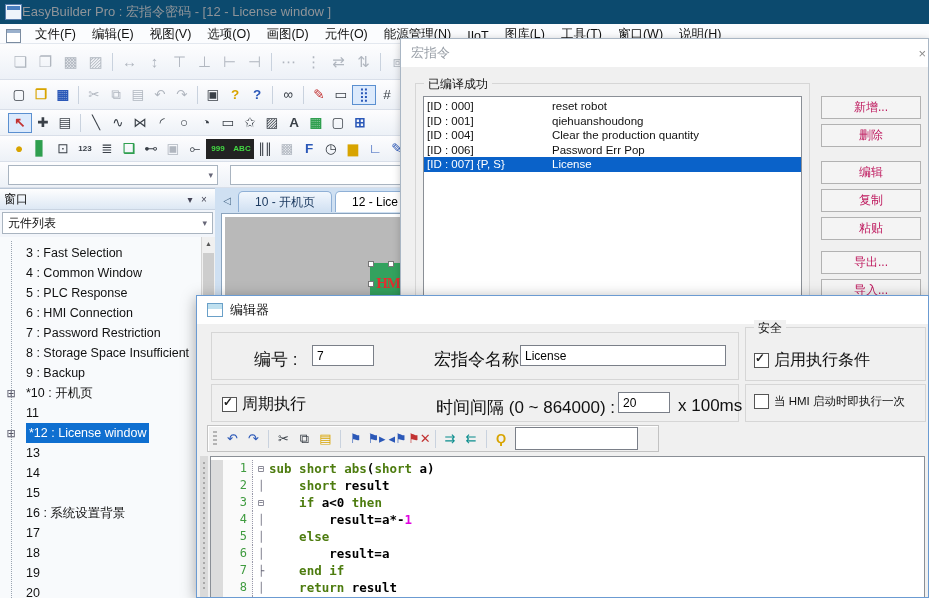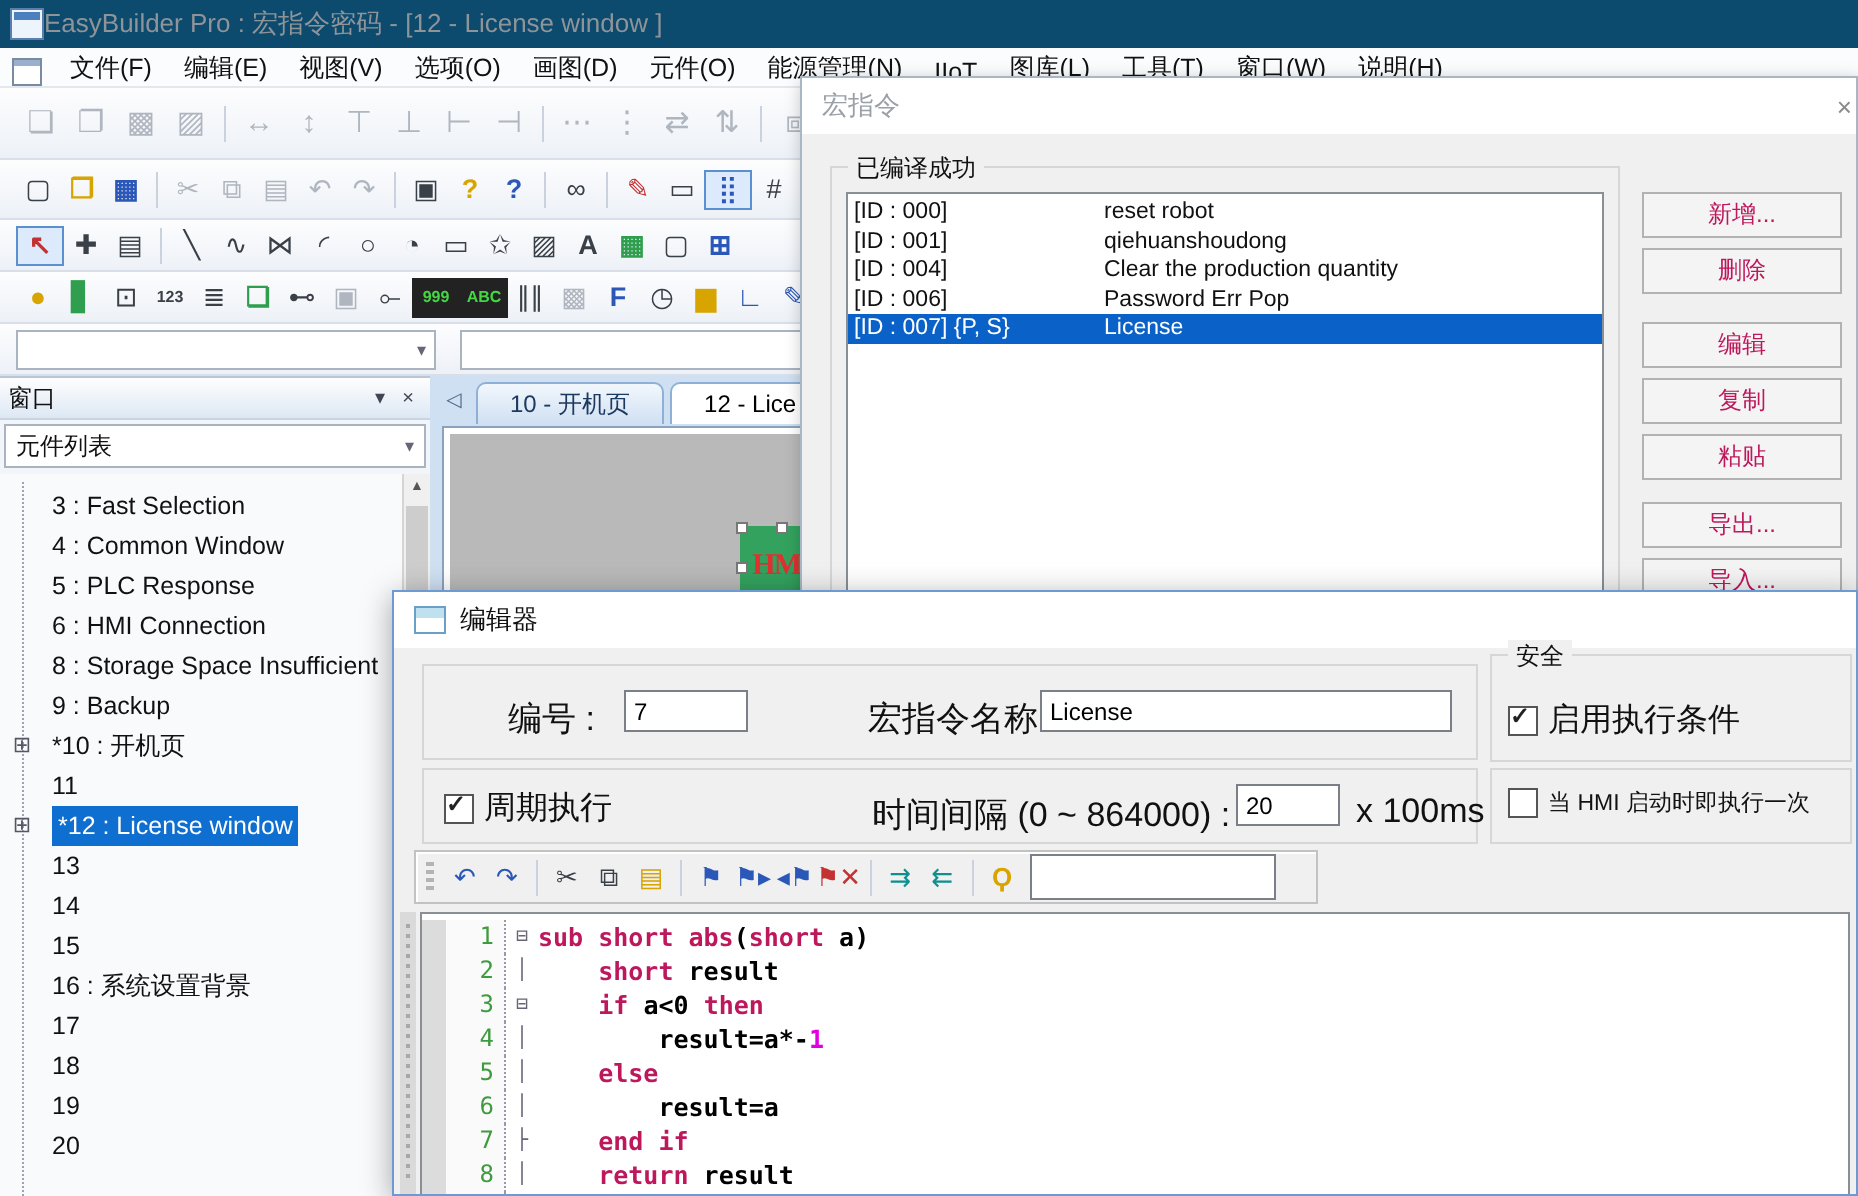--- a/index.html
+++ b/index.html
@@ -101,21 +101,21 @@
   .cgrip::before{content:"";position:absolute;left:3px;top:6px;bottom:6px;width:2px;
                  background:repeating-linear-gradient(#a8a8a8 0 2px,transparent 2px 5px)}
   .codewrap{position:absolute;left:13px;top:160px;right:3px;bottom:0;background:#fff;border:1px solid #8a8f96;border-bottom:none;overflow:hidden}
   .cpad{height:3px}
   .cl{display:flex;height:17px;line-height:17px;font-family:"DejaVu Sans Mono",monospace;font-size:12.5px;font-weight:bold}
   .cl-sel{width:12px;background:#dcdcdc;flex:none}
   .cl-num{width:30px;flex:none;text-align:right;padding-right:5px;color:#3f9b3f;background:#fafafa;
           border-right:1px dotted #99a;font-weight:normal;font-size:12px;box-sizing:border-box}
   .cl-fold{width:16px;flex:none;text-align:center;color:#667;font-size:10px;font-weight:normal}
   .cl-txt{white-space:pre;color:#000}
-  .kw{color:#be185d}
+  .kw{color:#4d7c0f}
   .nm{color:#e000e0}
 </style>
 </head>
 <body>
 
 <div class="screen">
 
   <div class="titlebar">
     <span class="app-ico"></span>
     <span class="title-txt">EasyBuilder Pro : 宏指令密码 - [12 - License window ]</span>
@@ -247,20 +247,21 @@
     </div>
     <div class="lp-combo">
       <span>元件列表</span>
       <span class="arr">▾</span>
     </div>
     <div class="tree">
       <div class="ti"><span class="til">3 : Fast Selection</span></div>
       <div class="ti"><span class="til">4 : Common Window</span></div>
       <div class="ti"><span class="til">5 : PLC Response</span></div>
       <div class="ti"><span class="til">6 : HMI Connection</span></div>
+      <div class="ti"><span class="til">7 : Password Restriction</span></div>
       <div class="ti"><span class="til">8 : Storage Space Insufficient</span></div>
       <div class="ti"><span class="til">9 : Backup</span></div>
       <div class="ti"><span class="exp">⊞</span><span class="til">*10 : 开机页</span></div>
       <div class="ti"><span class="til">11</span></div>
       <div class="ti"><span class="exp">⊞</span><span class="til sel">*12 : License window</span></div>
       <div class="ti"><span class="til">13</span></div>
       <div class="ti"><span class="til">14</span></div>
       <div class="ti"><span class="til">15</span></div>
       <div class="ti"><span class="til">16 : 系统设置背景</span></div>
       <div class="ti"><span class="til">17</span></div>

